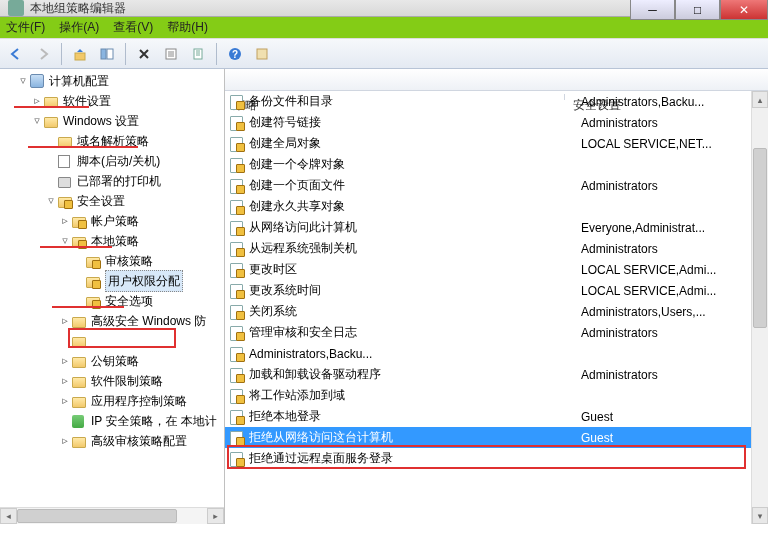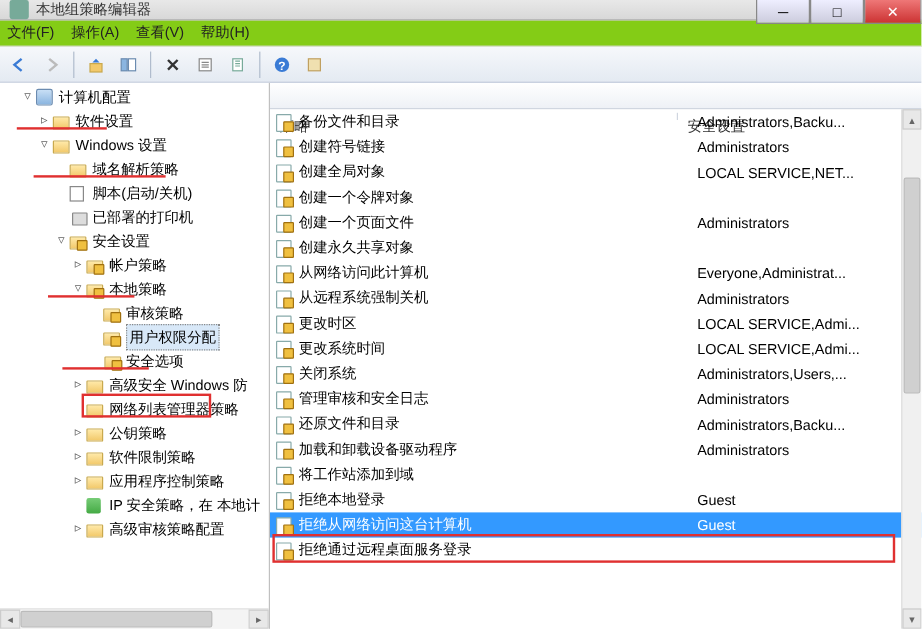--- a/index.html
+++ b/index.html
@@ -152,21 +152,21 @@
         <div class="tree-row" style="padding-left: 42px;">
           <span class="tw"></span>
           <span class="ticon"><span class="folder" style="display:inline-block"></span></span>
           <span>域名解析策略</span>
         </div>
         <div class="tree-row" style="padding-left: 42px;">
           <span class="tw"></span>
           <span class="ticon"><span style="display:inline-block;width:12px;height:13px;background:#fff;border:1px solid #888"></span></span>
           <span>脚本(启动/关机)</span>
         </div>
-        <div class="tree-row" style="padding-left: 42px; text-align: center;">
+        <div class="tree-row" style="padding-left: 42px;">
           <span class="tw"></span>
           <span class="ticon"><span style="display:inline-block;width:13px;height:11px;background:#ddd;border:1px solid #888;border-radius:1px"></span></span>
           <span>已部署的打印机</span>
         </div>
         <div class="tree-row" style="padding-left: 42px;">
           <span class="tw">▿</span>
           <span class="ticon"><span class="folder lock-badge" style="display:inline-block"></span></span>
           <span>安全设置</span>
         </div>
         <div class="tree-row" style="padding-left: 56px;">
@@ -182,34 +182,33 @@
         <div class="tree-row" style="padding-left: 70px;">
           <span class="tw"></span>
           <span class="ticon"><span class="folder lock-badge" style="display:inline-block"></span></span>
           <span>审核策略</span>
         </div>
         <div class="tree-row" style="padding-left: 70px;">
           <span class="tw"></span>
           <span class="ticon"><span class="folder lock-badge" style="display:inline-block"></span></span>
           <span style="background: rgb(216, 232, 248); border: 1px dotted rgb(136, 136, 136); padding: 0px 2px;">用户权限分配</span>
         </div>
-        <div class="tree-row" style="padding-left: 70px; text-align: center;">
+        <div class="tree-row" style="padding-left: 70px;">
           <span class="tw"></span>
           <span class="ticon"><span class="folder lock-badge" style="display:inline-block"></span></span>
           <span>安全选项</span>
         </div>
         <div class="tree-row" style="padding-left: 56px;">
           <span class="tw">▹</span>
           <span class="ticon"><span class="folder" style="display:inline-block"></span></span>
           <span>高级安全 Windows 防</span>
         </div>
         <div class="tree-row" style="padding-left: 56px;">
           <span class="tw"></span>
           <span class="ticon"><span class="folder" style="display:inline-block"></span></span>
-          <span>网络列表管理器策略</span>
         </div>
         <div class="tree-row" style="padding-left: 56px;">
           <span class="tw">▹</span>
           <span class="ticon"><span class="folder" style="display:inline-block"></span></span>
           <span>公钥策略</span>
         </div>
         <div class="tree-row" style="padding-left: 56px;">
           <span class="tw">▹</span>
           <span class="ticon"><span class="folder" style="display:inline-block"></span></span>
           <span>软件限制策略</span>
@@ -307,21 +306,20 @@
           <span class="cell1">关闭系统</span>
           <span class="cell2">Administrators,Users,...</span>
         </div>
         <div class="list-row">
           <span class="li-icon"></span>
           <span class="cell1">管理审核和安全日志</span>
           <span class="cell2">Administrators</span>
         </div>
         <div class="list-row">
           <span class="li-icon"></span>
-          <span class="cell1">还原文件和目录</span>
           <span class="cell2">Administrators,Backu...</span>
         </div>
         <div class="list-row">
           <span class="li-icon"></span>
           <span class="cell1">加载和卸载设备驱动程序</span>
           <span class="cell2">Administrators</span>
         </div>
         <div class="list-row">
           <span class="li-icon"></span>
           <span class="cell1">将工作站添加到域</span>

